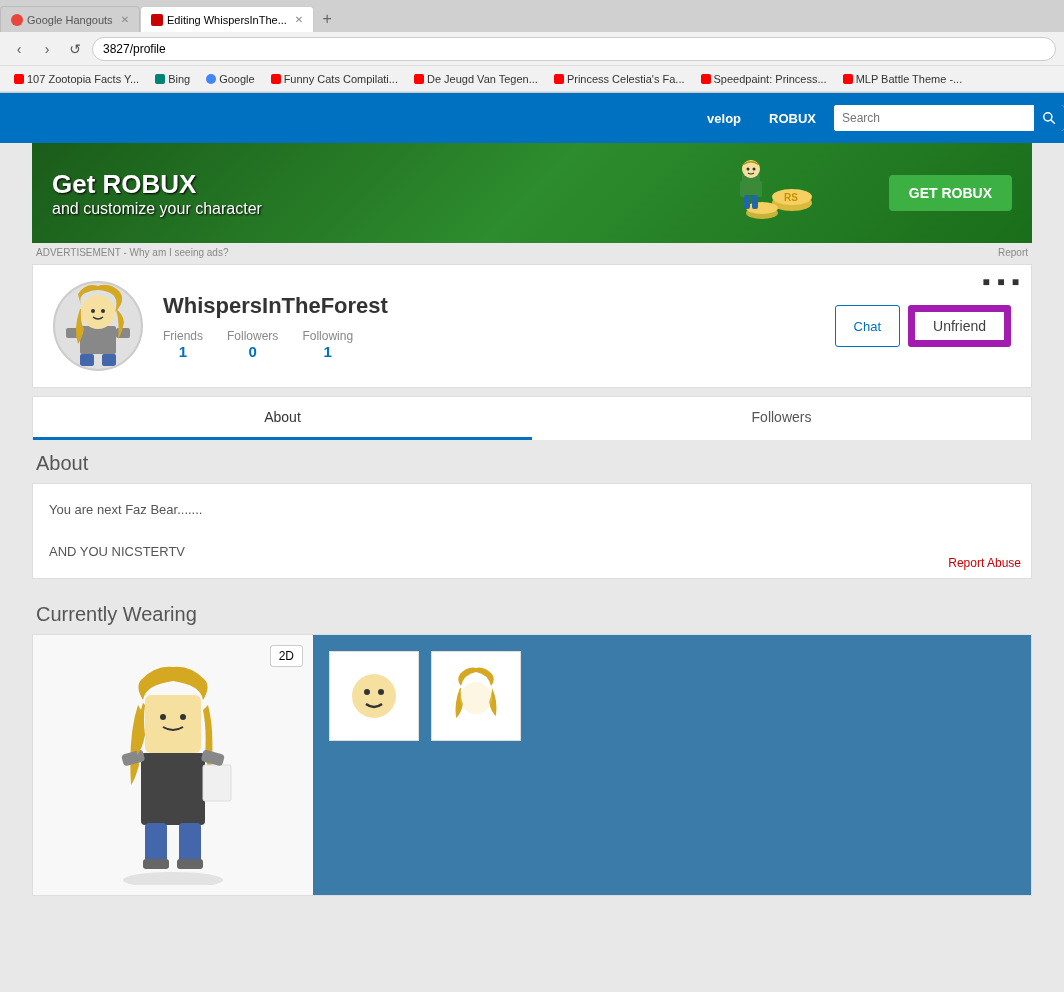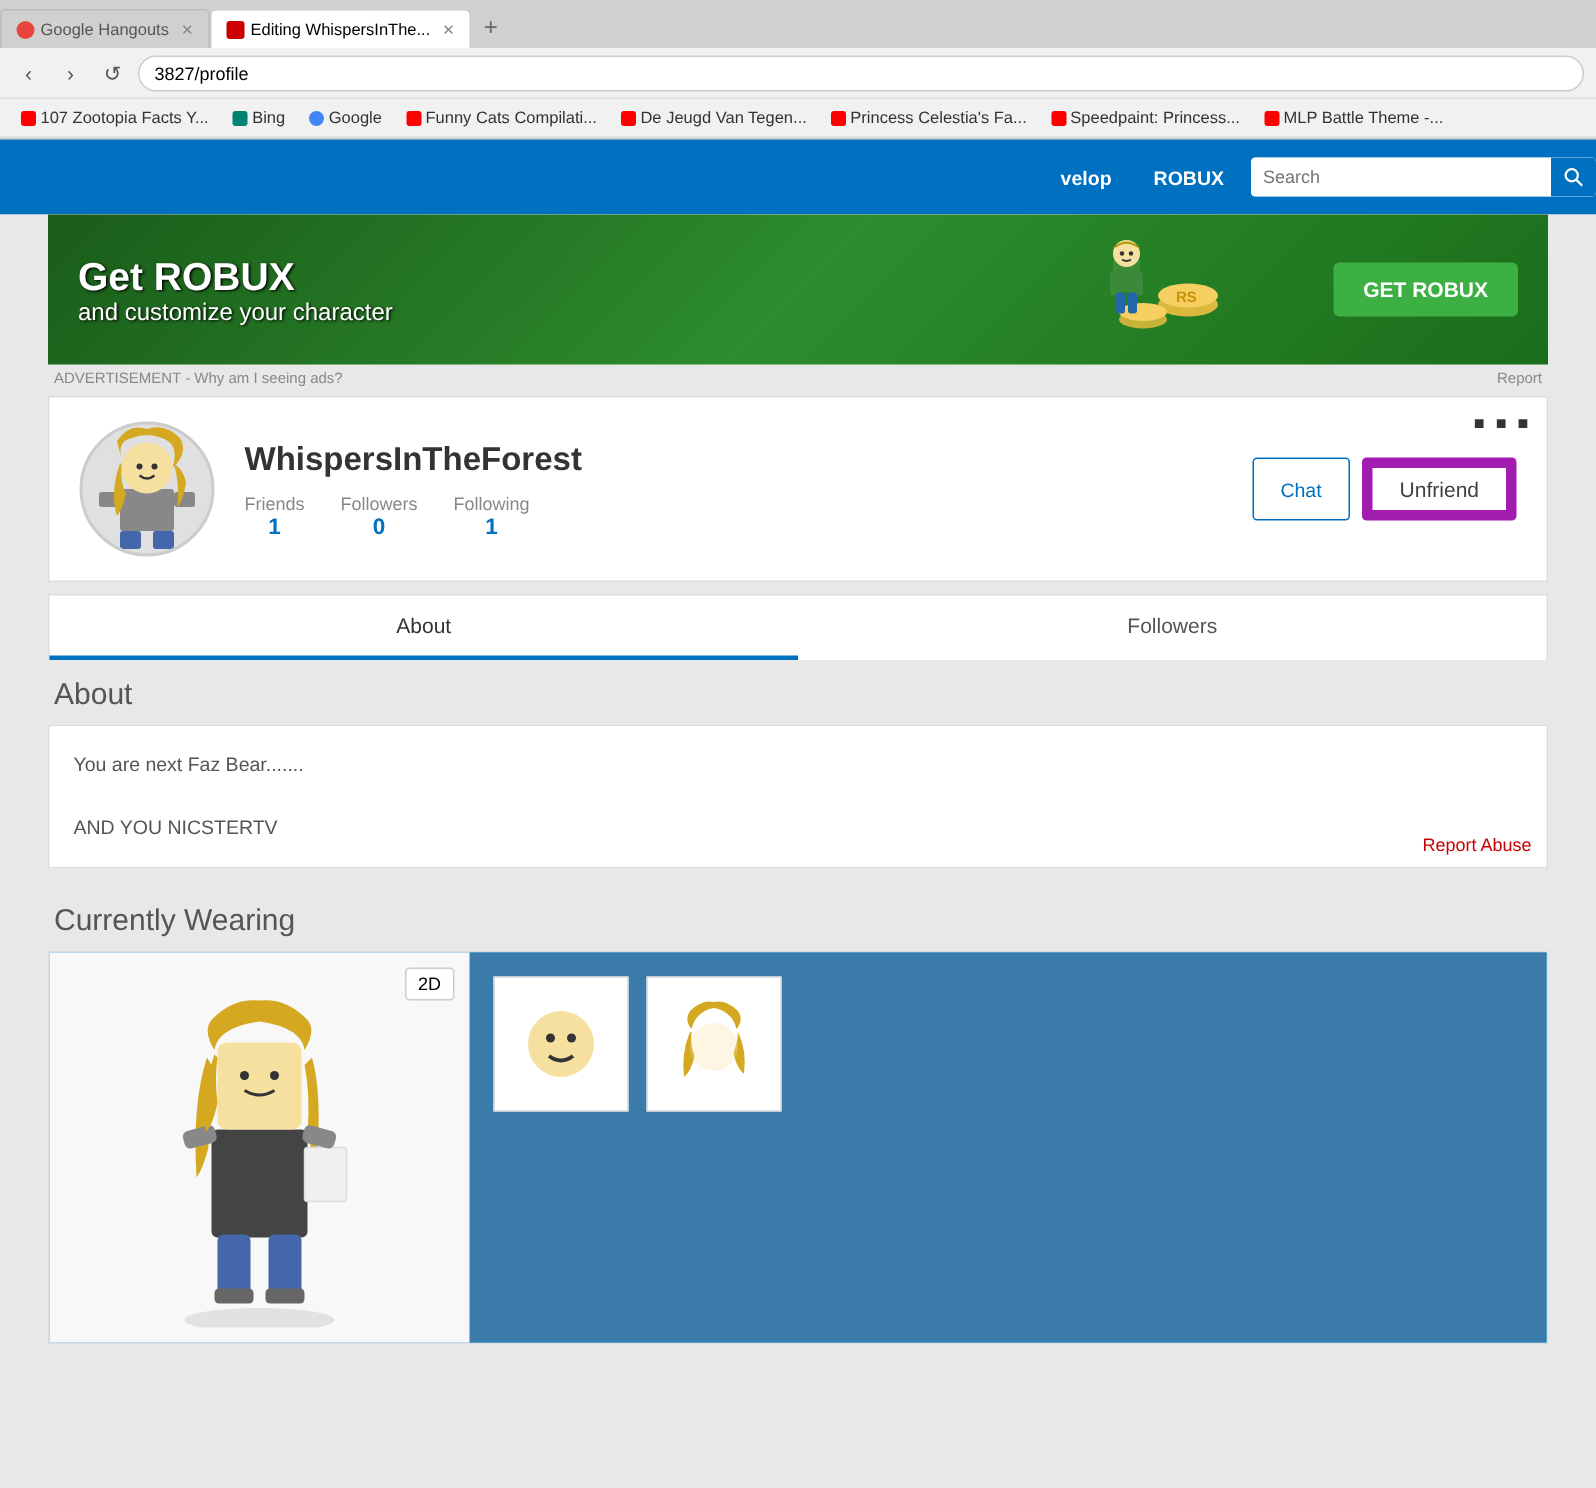--- a/index.html
+++ b/index.html
@@ -65,21 +65,21 @@
     .profile-tab.active { color: #333; border-bottom: 3px solid #0070c0; }
 
     
     .section-header { font-size: 20px; color: #555; padding: 12px 4px 8px 4px; }
     .about-box { background: #fff; border: 1px solid #ddd; padding: 16px; margin-bottom: 16px; min-height: 80px; position: relative; }
     .about-text { color: #555; font-size: 13px; line-height: 1.6; }
     .report-abuse { position: absolute; bottom: 8px; right: 10px; color: #c00; font-size: 12px; cursor: pointer; }
 
     
     .wearing-header { font-size: 20px; color: #555; padding: 8px 4px; }
-    .wearing-container { display: flex; gap: 0; border: 1px solid #ddd; background: #0ea5e9; min-height: 260px; }
+    .wearing-container { display: flex; gap: 0; border: 1px solid #ddd; background: #86efac; min-height: 260px; }
     .wearing-character { flex: 0 0 280px; background: #f8f8f8; display: flex; flex-direction: column; align-items: center; justify-content: flex-end; padding: 10px; position: relative; min-height: 260px; }
     .wearing-2d-btn { position: absolute; top: 10px; right: 10px; border: 1px solid #ccc; background: #fff; padding: 3px 8px; font-size: 12px; cursor: pointer; border-radius: 3px; }
     .wearing-items { flex: 1; background: #3a7baa; display: flex; flex-wrap: wrap; align-content: flex-start; padding: 16px; gap: 12px; }
     .wearing-item { width: 90px; height: 90px; background: #fff; border: 1px solid #ddd; display: flex; align-items: center; justify-content: center; cursor: pointer; }
 
     .gray-bg { background: #e8e8e8; padding: 0 0 20px 0; }
 
     .content-wrapper { padding: 0 32px; }
   </style>
 </head>

